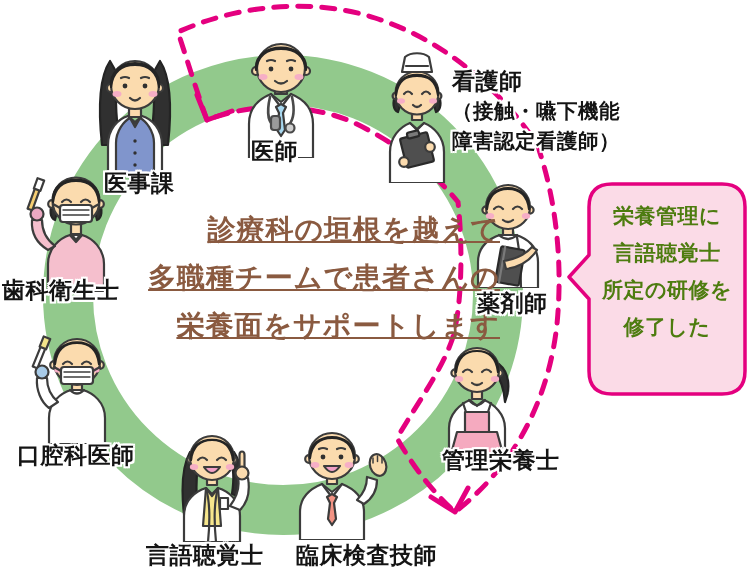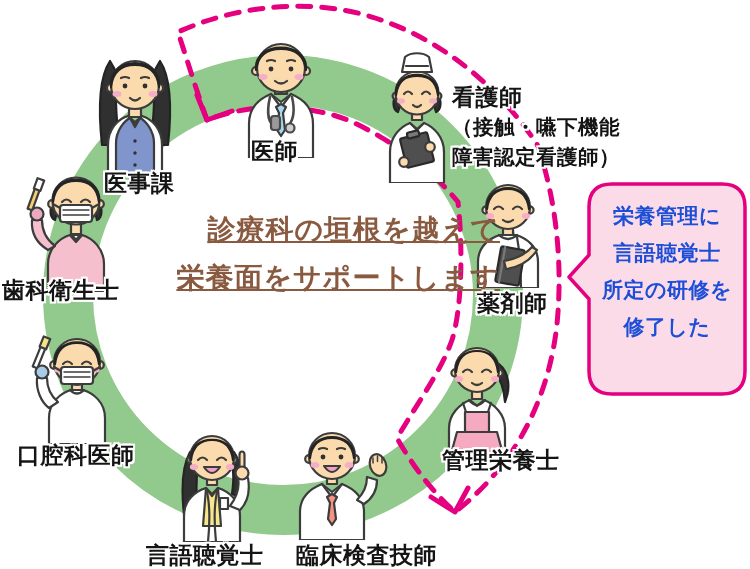--- a/index.html
+++ b/index.html
@@ -10,29 +10,29 @@
   .overlay{position:absolute;left:0;top:0;z-index:1;}
   .fig{position:absolute;z-index:2;}
   .fig svg{width:100%;height:100%;display:block;}
   .label{
     position:absolute;z-index:5;color:#141414;font-size:23px;font-weight:600;
     white-space:nowrap;letter-spacing:0.5px;
     text-shadow:-2px -2px 0 #fff,2px -2px 0 #fff,-2px 2px 0 #fff,2px 2px 0 #fff,
                 0 -2px 0 #fff,0 2px 0 #fff,-2px 0 0 #fff,2px 0 0 #fff;
   }
   .label .sub{display:block;font-size:20.5px;line-height:30px;font-weight:700;}
-  .label .main{display:block;line-height:30px;margin-top:16px;}
+  .label .main{display:block;line-height:30px;}
   .center-message{
     position:absolute;left:70px;top:206px;width:430px;z-index:4;text-align:right;
     color:#8a5a40;font-size:28px;font-weight:bold;line-height:48px;letter-spacing:1px;text-decoration:underline;
   }
   .center-message span{display:block;}
   .callout-text{
     position:absolute;left:591px;top:197px;width:152px;z-index:6;text-align:center;
-    color:#1d4ed8;font-size:21px;font-weight:600;line-height:37px;letter-spacing:0.5px;
+    color:#4d7c0f;font-size:21px;font-weight:600;line-height:37px;letter-spacing:0.5px;
   }
   .callout-text span{display:block;}
 </style>
 </head>
 <body>
 
 <div class="stage">
 
   <svg class="overlay" width="750" height="569" viewBox="0 0 750 569">
     <circle cx="283" cy="295" r="215" fill="none" stroke="#92c98c" stroke-width="50"></circle>
@@ -298,20 +298,21 @@
   <div class="label" style="left:146px;top:540px">言語聴覚士</div>
 
   <div class="label" style="left:17px;top:440px">口腔科医師</div>
 
   <div class="label" style="left:2px;top:275px">歯科衛生士</div>
 
   <div class="label" style="left:104px;top:168px">医事課</div>
 
   <div class="center-message">
     <span>診療科の垣根を越えて</span>
+    <span>多職種チームで患者さんの</span>
     <span>栄養面をサポートします</span>
   </div>
 
   <div class="callout-text">
     <span>栄養管理に</span>
     <span>言語聴覚士</span>
     <span>所定の研修を</span>
     <span>修了した</span>
   </div>
 

